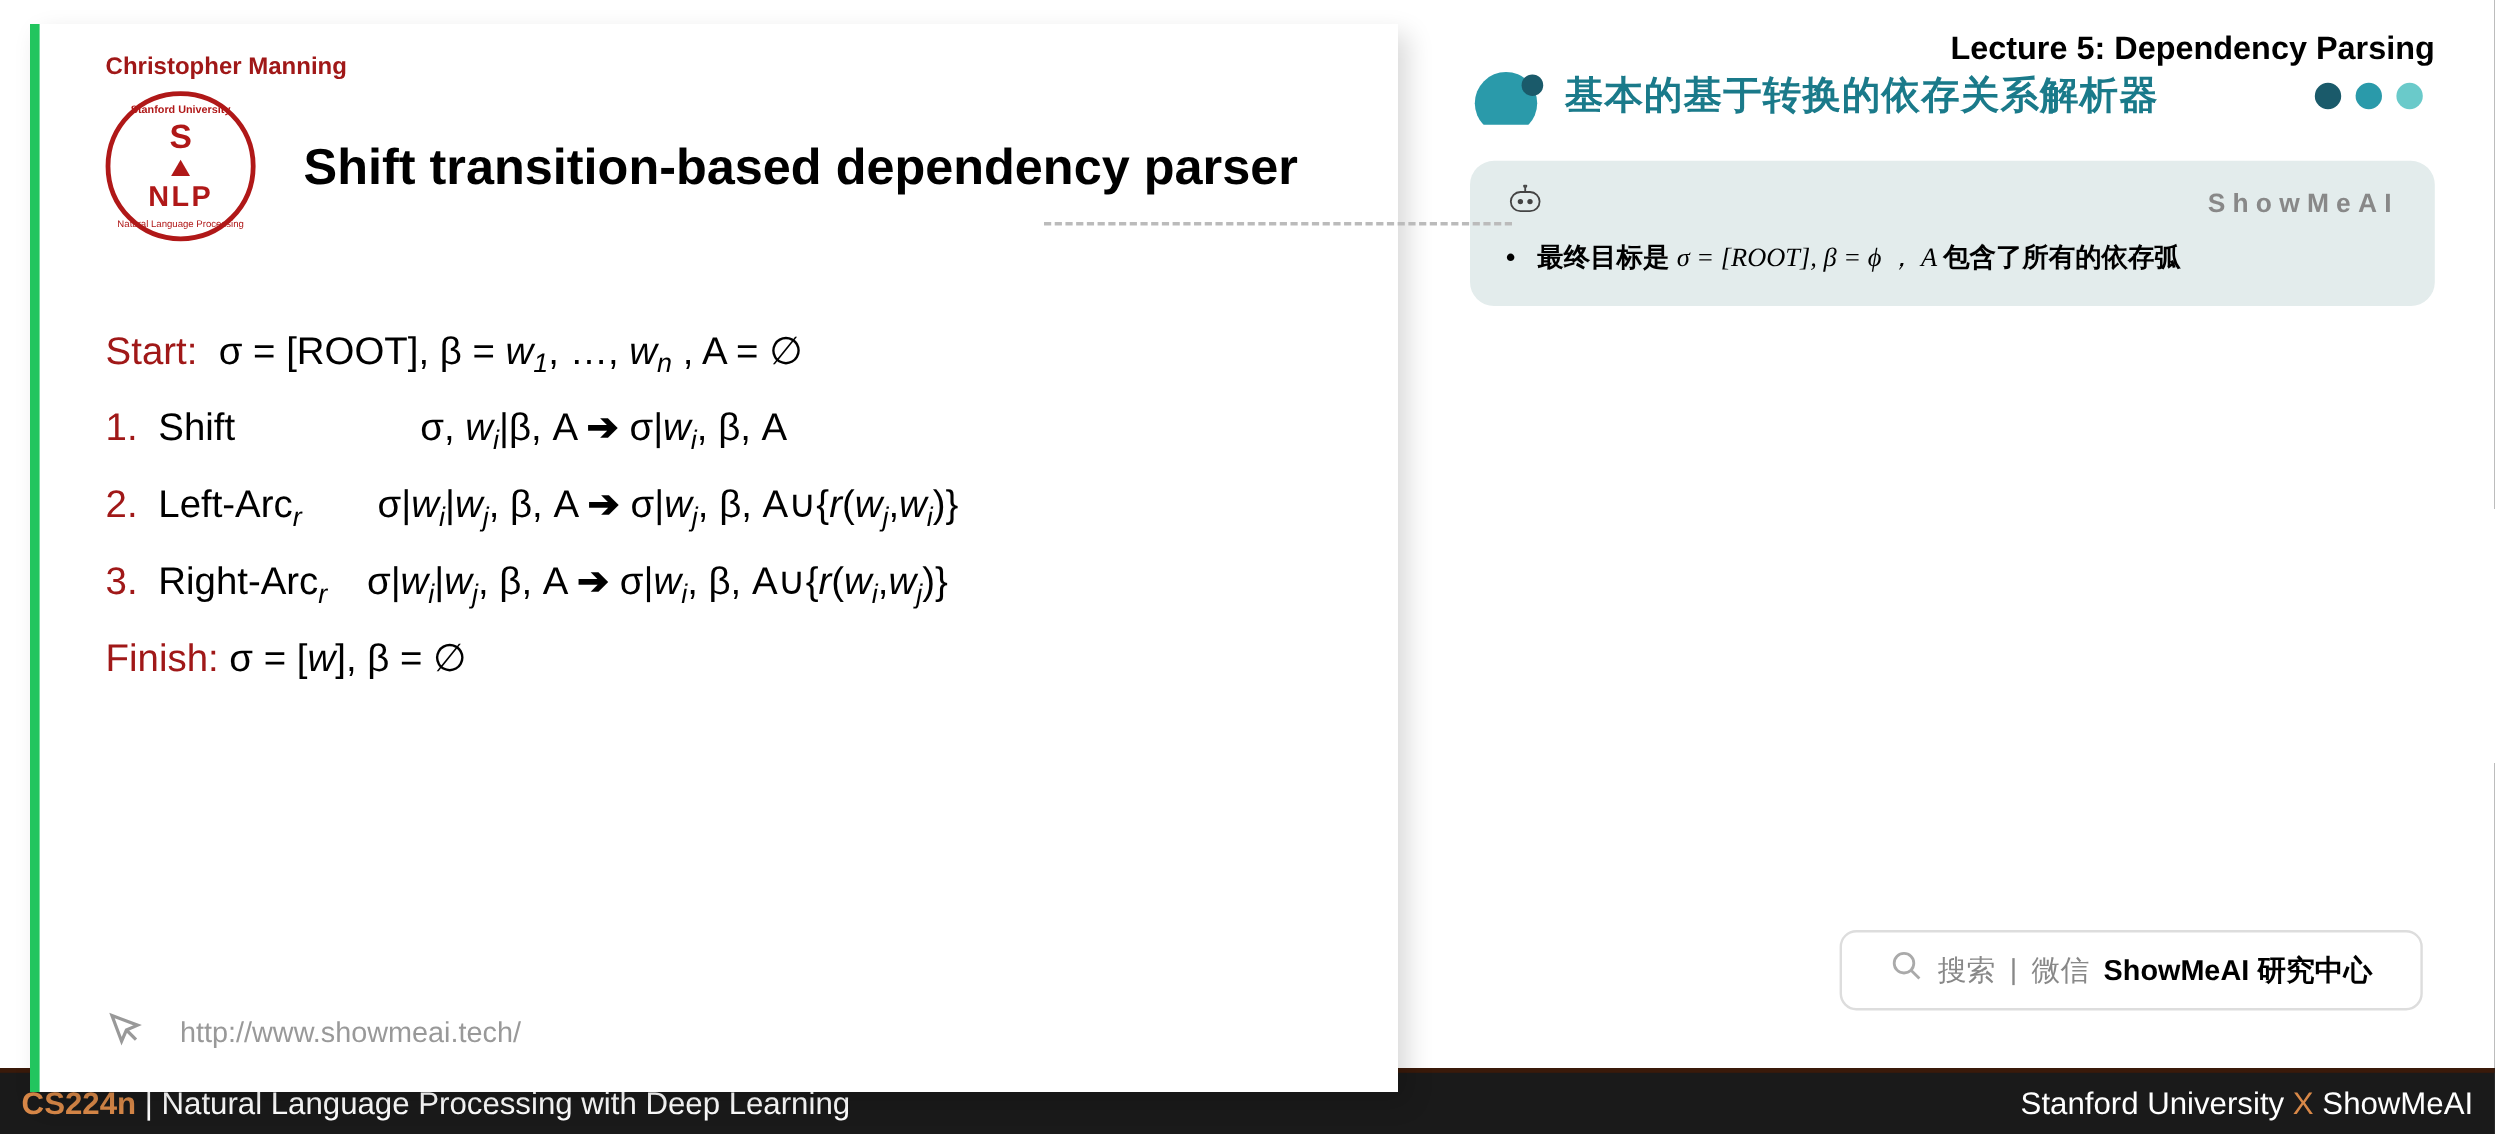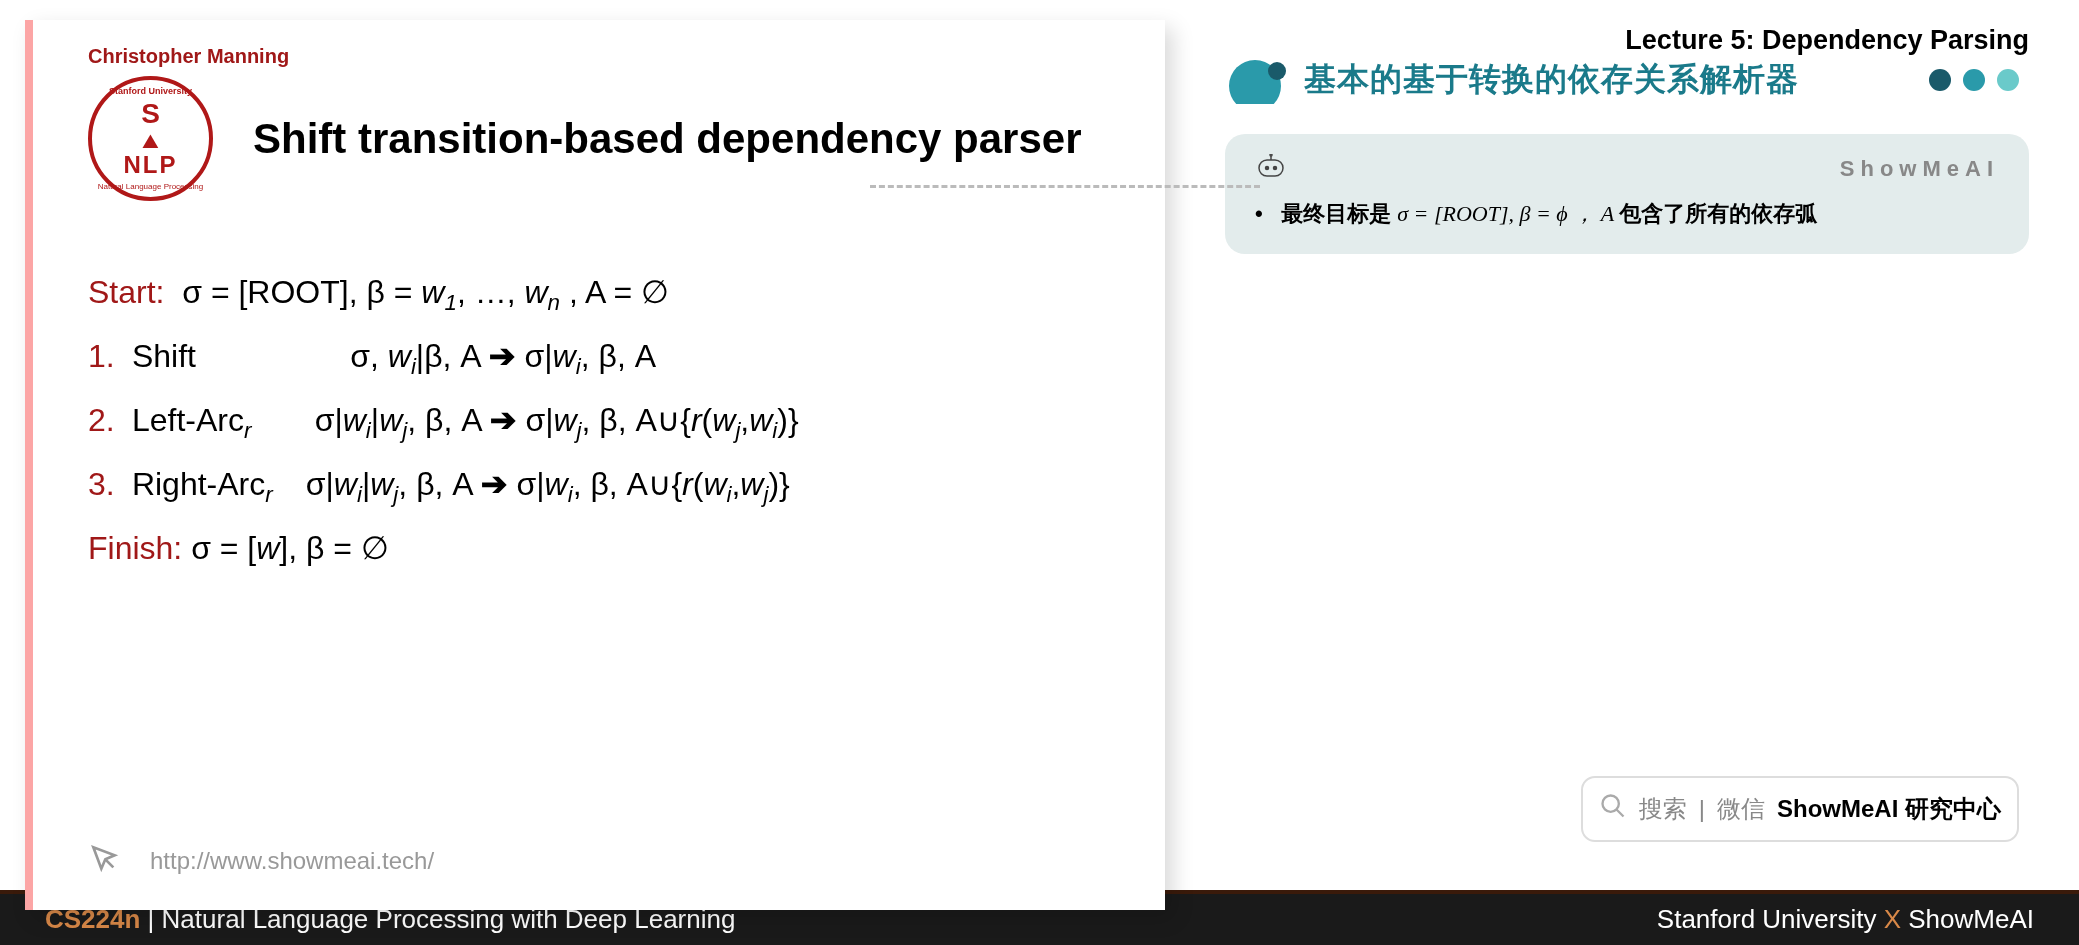--- a/index.html
+++ b/index.html
@@ -1,18 +1,18 @@
 <!DOCTYPE html>
 <html><head>
   <meta charset="utf-8">
   <style>
     * { margin: 0; padding: 0; box-sizing: border-box; }
     body { font-family: Arial, "Microsoft YaHei", sans-serif; background: #1a1a1a; width: 2079px; height: 945px; overflow: hidden; }
     .container { display: flex; width: 100%; height: calc(100% - 55px); background: #fff; padding: 20px 25px; gap: 40px; position: relative; }
-    .left-panel { width: 1140px; background: #fff; border-left: 8px solid #fca5a5; box-shadow: 8px 8px 20px rgba(0,0,0,0.15); padding: 25px 35px 25px 55px; position: relative; height: 890px; }
+    .left-panel { width: 1140px; background: #fff; border-left: 8px solid #22c55e; box-shadow: 8px 8px 20px rgba(0,0,0,0.15); padding: 25px 35px 25px 55px; position: relative; height: 890px; }
     .author { color: #a01818; font-size: 20px; font-weight: 600; }
     .logo-title { display: flex; align-items: center; gap: 40px; margin-top: 8px; }
     .logo { width: 125px; height: 125px; border: 4px solid #b01818; border-radius: 50%; display: flex; align-items: center; justify-content: center; position: relative; flex-shrink: 0; }
     .logo-inner { text-align: center; line-height: 1.1; }
     .logo-s { color: #b01818; font-size: 28px; font-weight: bold; }
     .logo-mtn { font-size: 20px; color: #b01818; }
     .logo-nlp { color: #b01818; font-size: 24px; font-weight: bold; letter-spacing: 2px; }
     .logo-ring-top { position: absolute; top: -2px; font-size: 9px; color: #b01818; font-weight: bold; transform: translateY(8px); }
     .logo-ring-bot { position: absolute; bottom: -2px; font-size: 8px; color: #b01818; font-weight: normal; transform: translateY(-8px); }
     .slide-title { font-size: 42px; font-weight: 700; color: #000; }
@@ -37,25 +37,25 @@
     .dot2 { background: #2a9aaa; }
     .dot3 { background: #6acaca; }
     .note-box { background: #e3ecec; border-radius: 20px; padding: 20px 30px 25px 30px; position: relative; }
     .bot-brand { display: flex; align-items: center; justify-content: space-between; margin-bottom: 15px; }
     .bot-icon svg { width: 32px; height: 26px; stroke: #444; fill: none; stroke-width: 1.5; }
     .showmeai-text { color: #888; font-size: 22px; font-weight: 700; letter-spacing: 6px; }
     .note-content { font-size: 22px; color: #000; font-weight: 600; }
     .note-content .fml { font-style: italic; font-family: 'Times New Roman', serif; font-weight: 400; }
     .bullet { display: inline-block; width: 20px; }
     .dashed-line { position: absolute; top: 185px; left: 870px; width: 390px; border-top: 3px dashed #bbb; z-index: 5; }
-    .search-pill { position: absolute; bottom: 28px; right: 35px; border: 2px solid #ddd; border-radius: 14px; padding: 14px 16px; display: flex; align-items: center; gap: 12px; font-size: 24px; font-weight: 500; background: #fff; }
+    .search-pill { position: absolute; bottom: 28px; right: 35px; border: 2px solid #ddd; border-radius: 14px; padding: 14px 40px; display: flex; align-items: center; gap: 12px; font-size: 24px; font-weight: 500; background: #fff; }
     .search-pill .thin { color: #888; font-weight: 400; }
     .search-pill .bold { font-weight: 800; color: #000; text-align: right; }
     .search-icon svg { width: 28px; height: 28px; stroke: #aaa; fill: none; stroke-width: 2; }
-    .footer { height: 55px; background: #1a1a1a; display: flex; align-items: center; justify-content: space-between; padding: 0 45px; color: #fff; font-size: 26px; border-top: 4px solid #3a1a0a; }
+    .footer { height: 55px; background: #1a1a1a; display: flex; align-items: center; justify-content: space-between; padding: 0 18px; color: #fff; font-size: 26px; border-top: 4px solid #3a1a0a; }
     .footer-left .cs { color: #d88848; font-weight: 700; }
     .footer-left .rest { font-weight: 300; }
     .footer-right { font-weight: 400; }
     .footer-right .x { color: #d88848; }
     .circle-bg { position: absolute; width: 180px; height: 180px; border-radius: 50%; background: #eaf0f0; top: 100px; right: 230px; z-index: -1; }
   </style>
 </head>
 <body>
 
 <div class="container">

